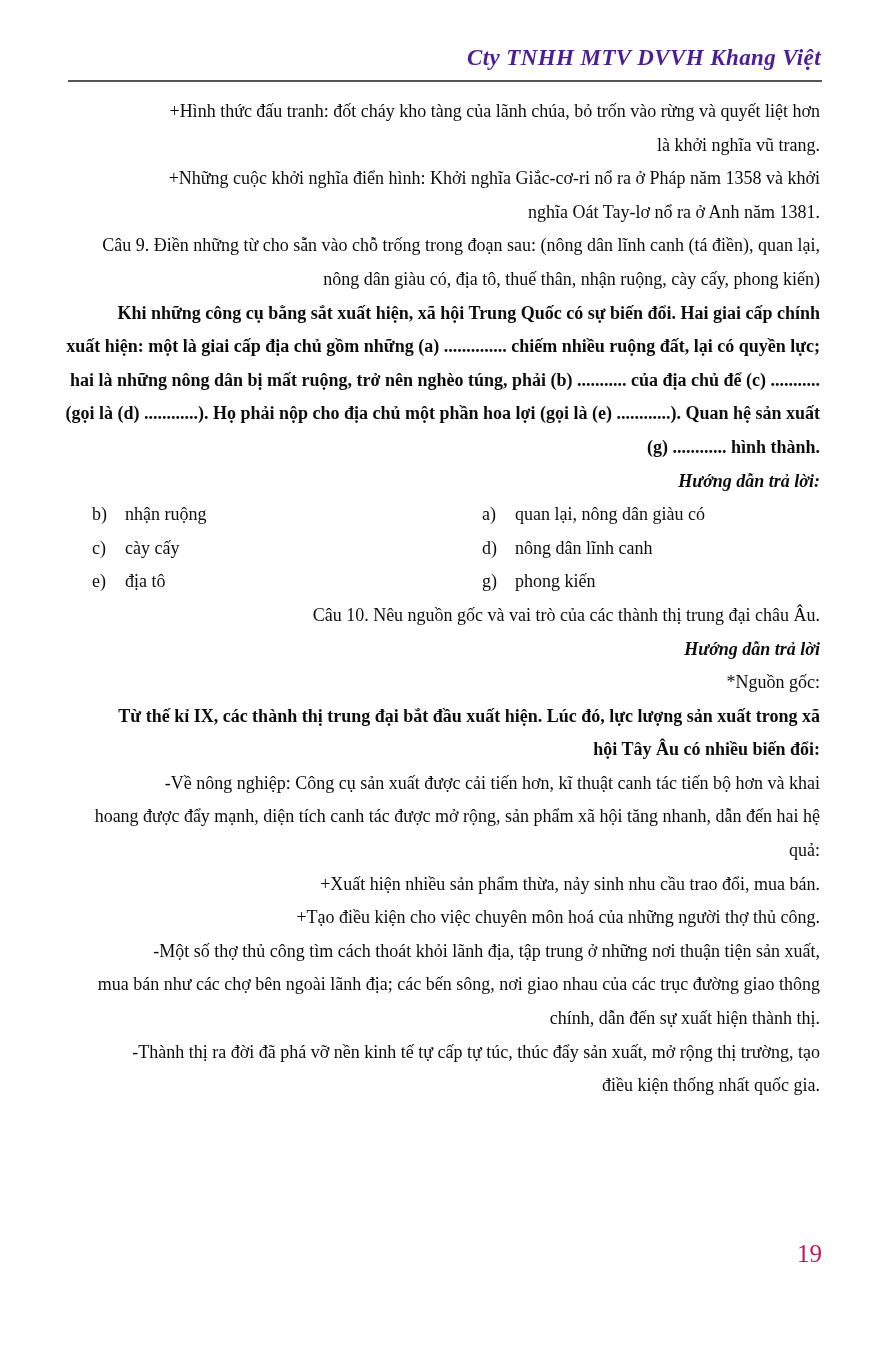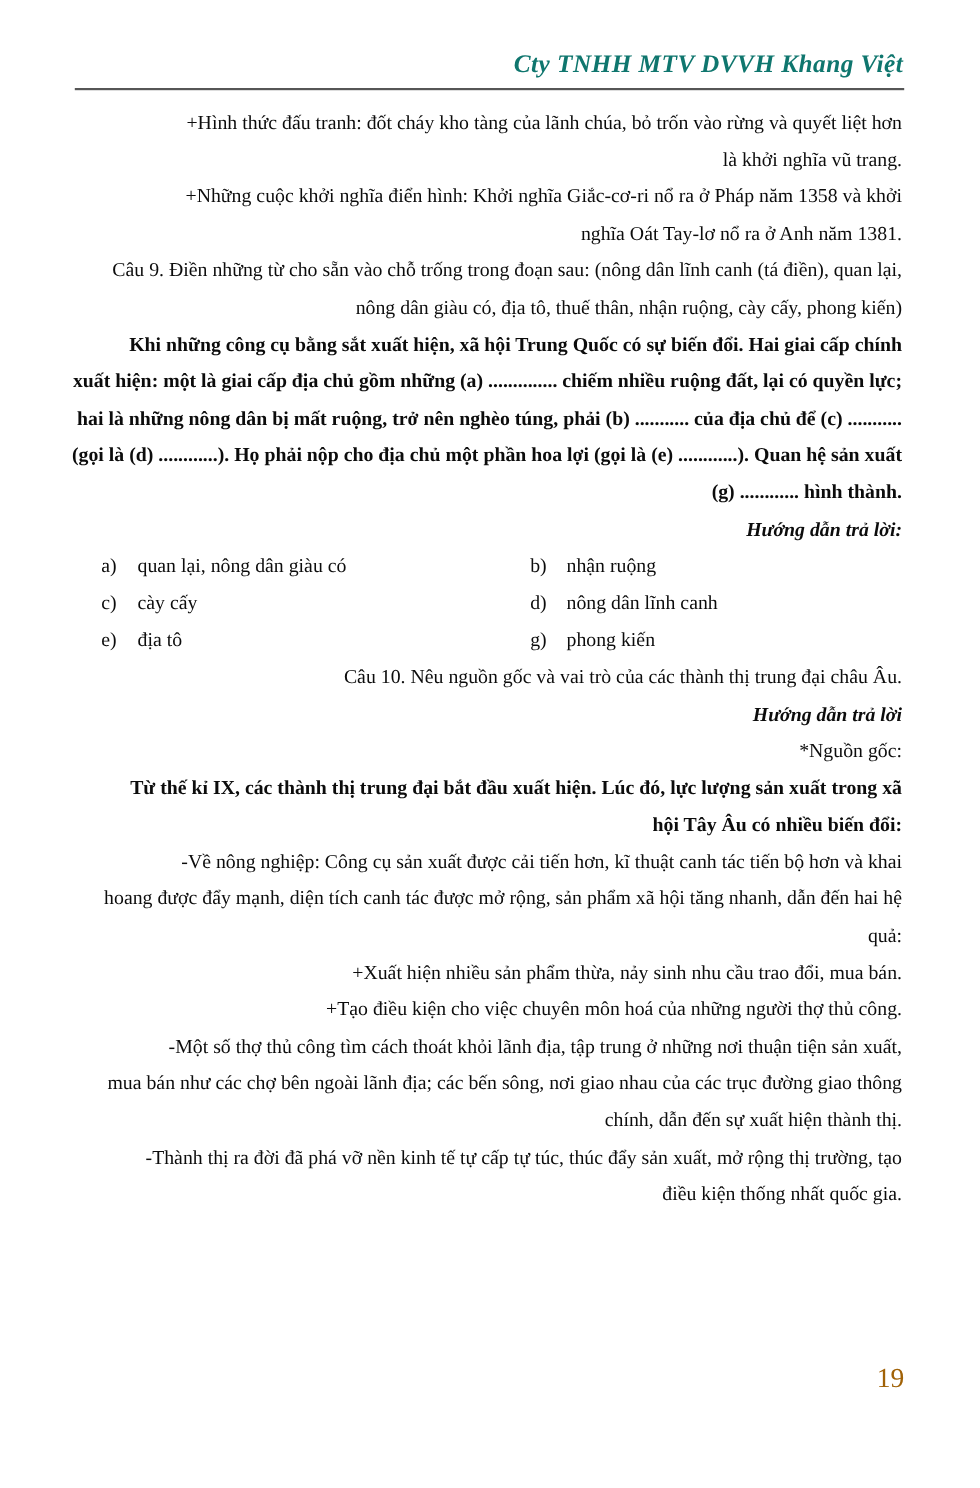--- a/index.html
+++ b/index.html
@@ -13,21 +13,21 @@
     font-family: "Liberation Serif", "DejaVu Serif", serif;
     color: #0c0c0c;
   }
   .header-title {
     position: absolute;
     top: 45px;
     right: 70px;
     font-style: italic;
     font-weight: 700;
     font-size: 23px;
-    color: #0f766e;
+    color: #4c1d95;
     letter-spacing: 0.4px;
     white-space: nowrap;
   }
   .header-rule {
     position: absolute;
     top: 80px;
     left: 68px;
     width: 754px;
     height: 0;
     border-top: 2px solid #565656;
@@ -62,21 +62,21 @@
     grid-template-columns: 390px 1fr;
     padding-left: 30px;
     text-align: left;
   }
   .ans-label { display: inline-block; width: 33px; }
   .page-number {
     position: absolute;
     top: 1240px;
     right: 69px;
     font-size: 25px;
-    color: #a16207;
+    color: #be185d;
   }
 </style>
 </head>
 <body>
 
 <div class="page">
 
   <div class="header-title">Cty TNHH MTV DVVH Khang Việt</div>
   <div class="header-rule"></div>
 
@@ -86,22 +86,22 @@
 
     <p class="indent-plus"><span class="marker marker-plus">+</span><span>Những cuộc khởi nghĩa điển hình: Khởi nghĩa Giắc-cơ-ri nổ ra ở Pháp năm 1358 và khởi nghĩa Oát Tay-lơ nổ ra ở Anh năm 1381.</span></p>
 
     <p class="indent-cau bold">Câu 9. Điền những từ cho sẵn vào chỗ trống trong đoạn sau: (nông dân lĩnh canh (tá điền), quan lại, nông dân giàu có, địa tô, thuế thân, nhận ruộng, cày cấy, phong kiến)</p>
 
     <p class="indent-para">Khi những công cụ bằng sắt xuất hiện, xã hội Trung Quốc có sự biến đổi. Hai giai cấp chính xuất hiện: một là giai cấp địa chủ gồm những (a) .............. chiếm nhiều ruộng đất, lại có quyền lực; hai là những nông dân bị mất ruộng, trở nên nghèo túng, phải (b) ........... của địa chủ để (c) ........... (gọi là (d) ............). Họ phải nộp cho địa chủ một phần hoa lợi (gọi là (e) ............). Quan hệ sản xuất (g) ............ hình thành.</p>
 
     <p class="center-heading">Hướng dẫn trả lời:</p>
 
     <div class="answers">
+      <div><span class="ans-label">b)</span><span>nhận ruộng</span></div>
       <div><span class="ans-label">a)</span><span>quan lại, nông dân giàu có</span></div>
-      <div><span class="ans-label">b)</span><span>nhận ruộng</span></div>
       <div><span class="ans-label">c)</span><span>cày cấy</span></div>
       <div><span class="ans-label">d)</span><span>nông dân lĩnh canh</span></div>
       <div><span class="ans-label">e)</span><span>địa tô</span></div>
       <div><span class="ans-label">g)</span><span>phong kiến</span></div>
     </div>
 
     <p class="indent-cau bold">Câu 10. Nêu nguồn gốc và vai trò của các thành thị trung đại châu Âu.</p>
 
     <p class="center-heading">Hướng dẫn trả lời</p>
 

